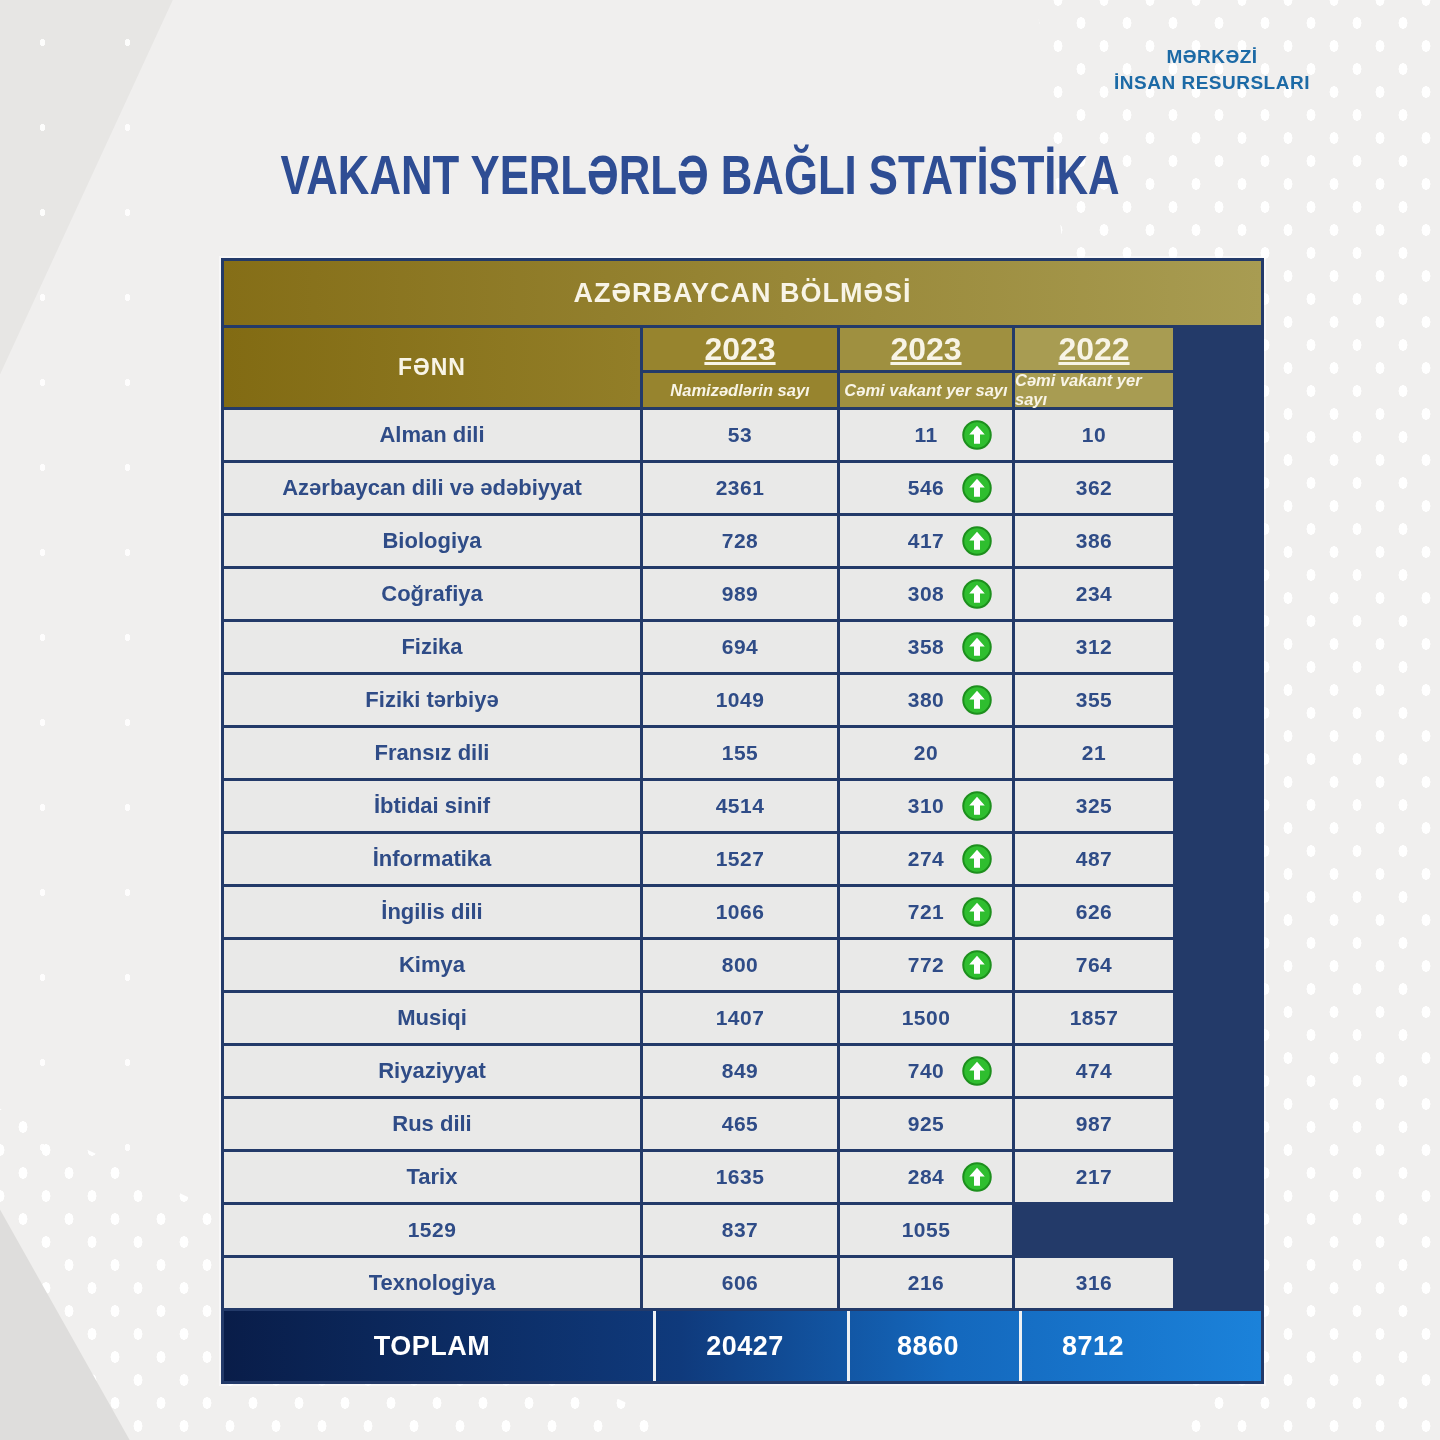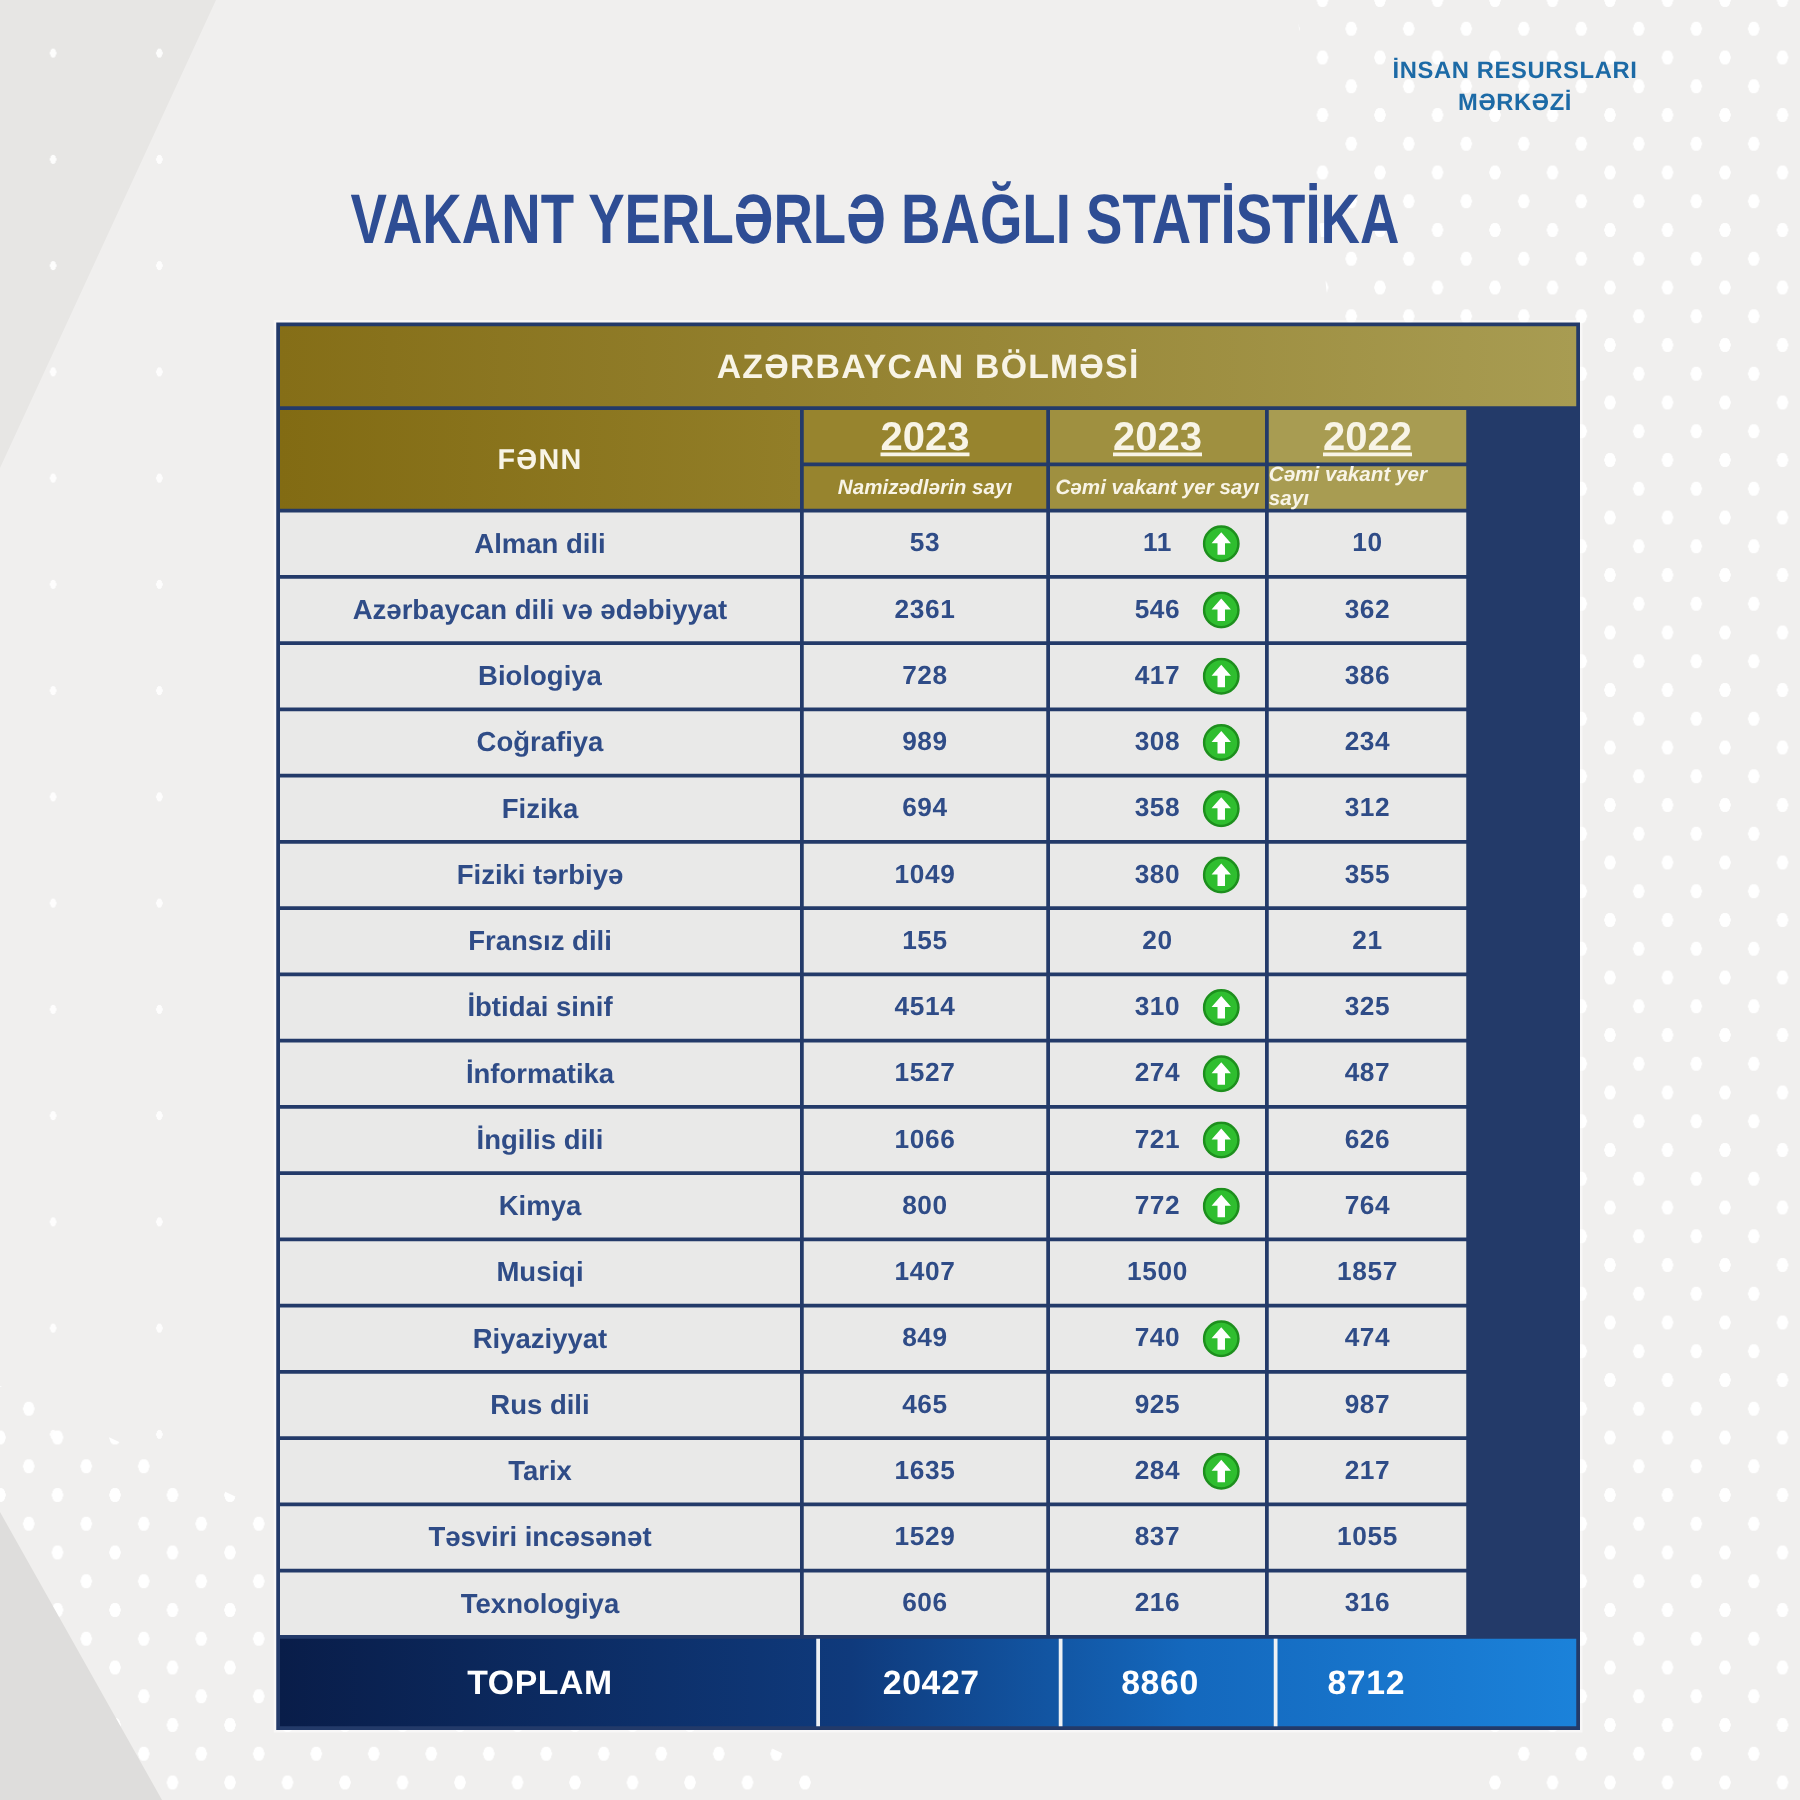--- a/index.html
+++ b/index.html
@@ -60,22 +60,22 @@
 </head>
 <body>
 
 <div class="decor band-topleft"></div>
 <div class="decor dots-dense dots-right"></div>
 <div class="decor dots-dense dots-bottomleft"></div>
 <div class="decor corner-bottomleft"></div>
 <div class="abs dots-sparse"></div>
 
 <div class="abs brand">
+  <div>MƏRKƏZİ</div>
   <div>İNSAN RESURSLARI</div>
-  <div>MƏRKƏZİ</div>
 </div>
 
 <div class="abs title">VAKANT YERLƏRLƏ BAĞLI STATİSTİKA</div>
 
 <div class="abs tbl">
 
   <div class="banner">AZƏRBAYCAN BÖLMƏSİ</div>
 
   <div class="cols hdr">
     <div class="fenn">FƏNN</div>
@@ -268,21 +268,20 @@
         <span>284</span>
         <svg class="up-ico" viewBox="0 0 24 24">
           <circle cx="12" cy="12" r="11" fill="#2fbe2f" stroke="#1d8f1d" stroke-width="1.6"></circle>
           <path d="M12 4.6 L18.2 11.6 H14.4 V19 H9.6 V11.6 H5.8 Z" fill="#ffffff"></path>
         </svg>
       </div>
       <div class="cell num">217</div>
     </div>
 
     <div class="cols row">
-      <div class="cell">Təsviri incəsənət</div>
       <div class="cell num">1529</div>
       <div class="cell num">
         <span>837</span>
 
       </div>
       <div class="cell num">1055</div>
     </div>
 
     <div class="cols row">
       <div class="cell">Texnologiya</div>

